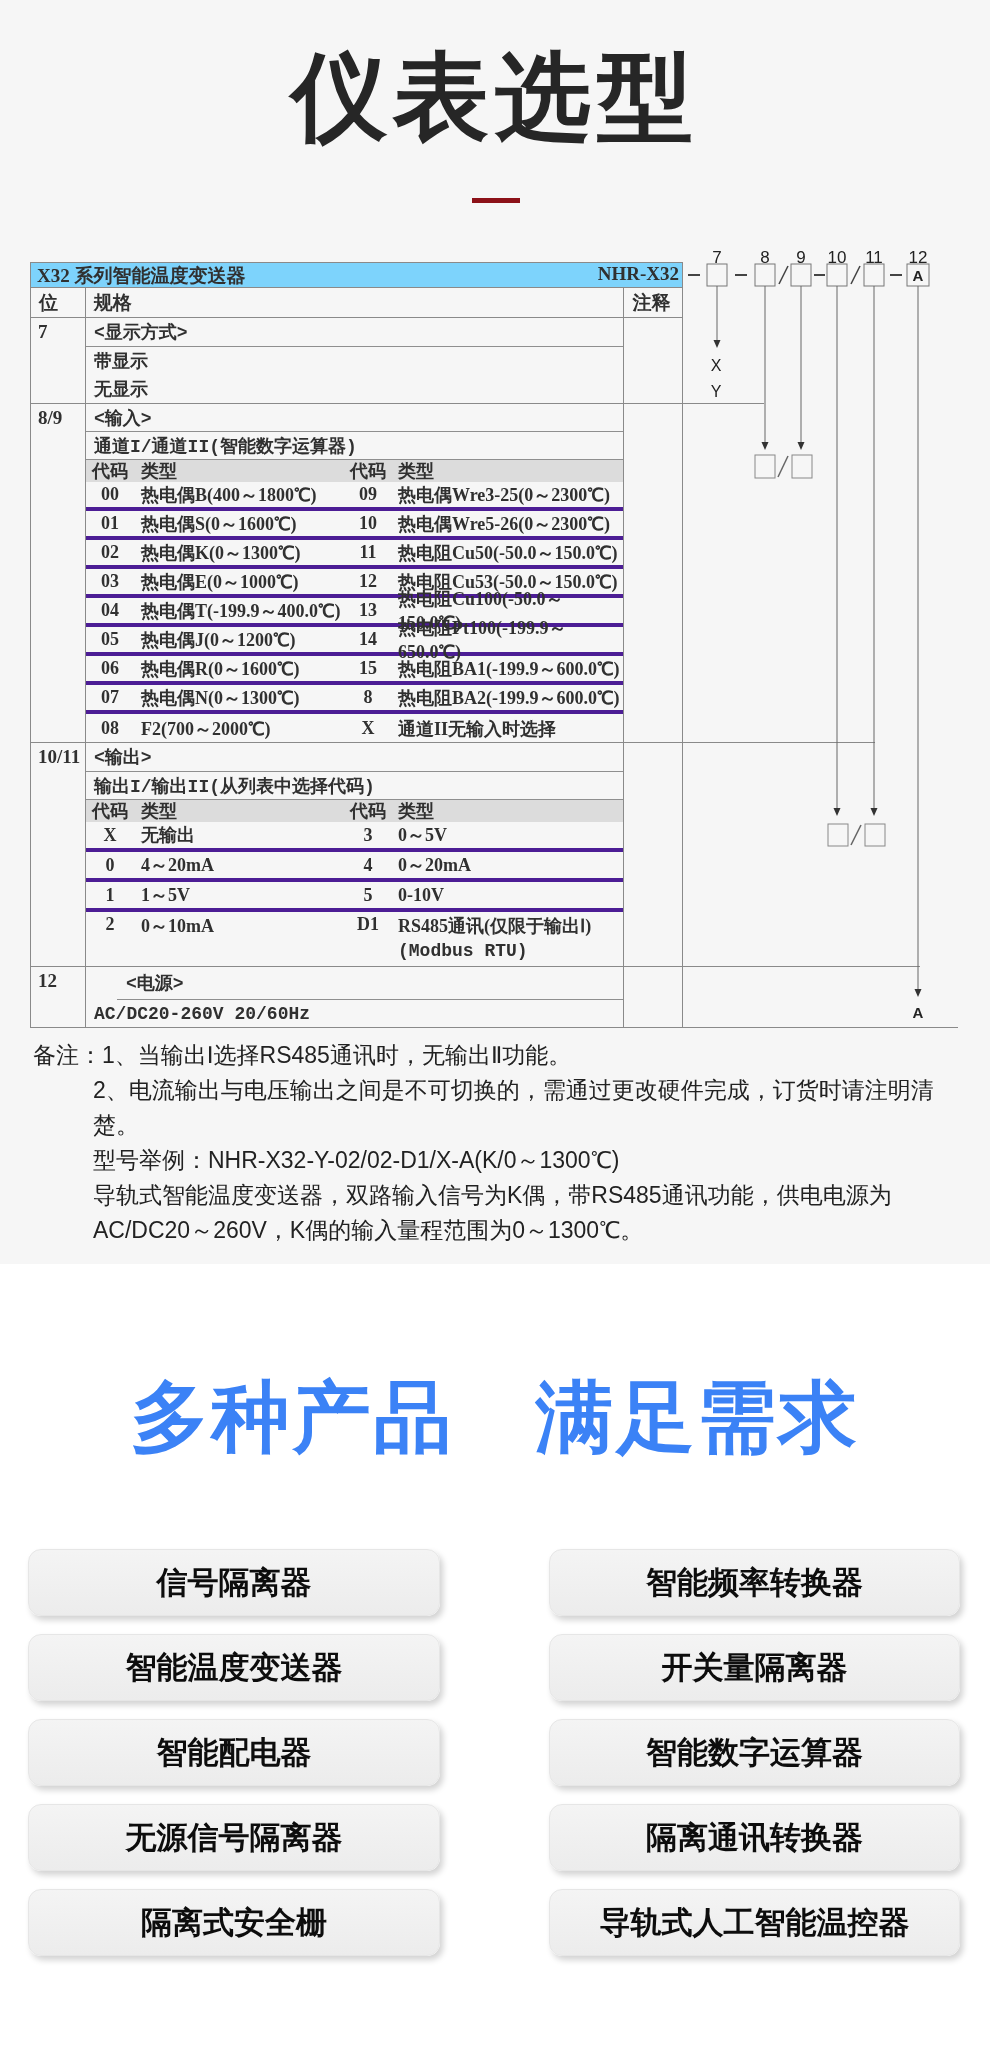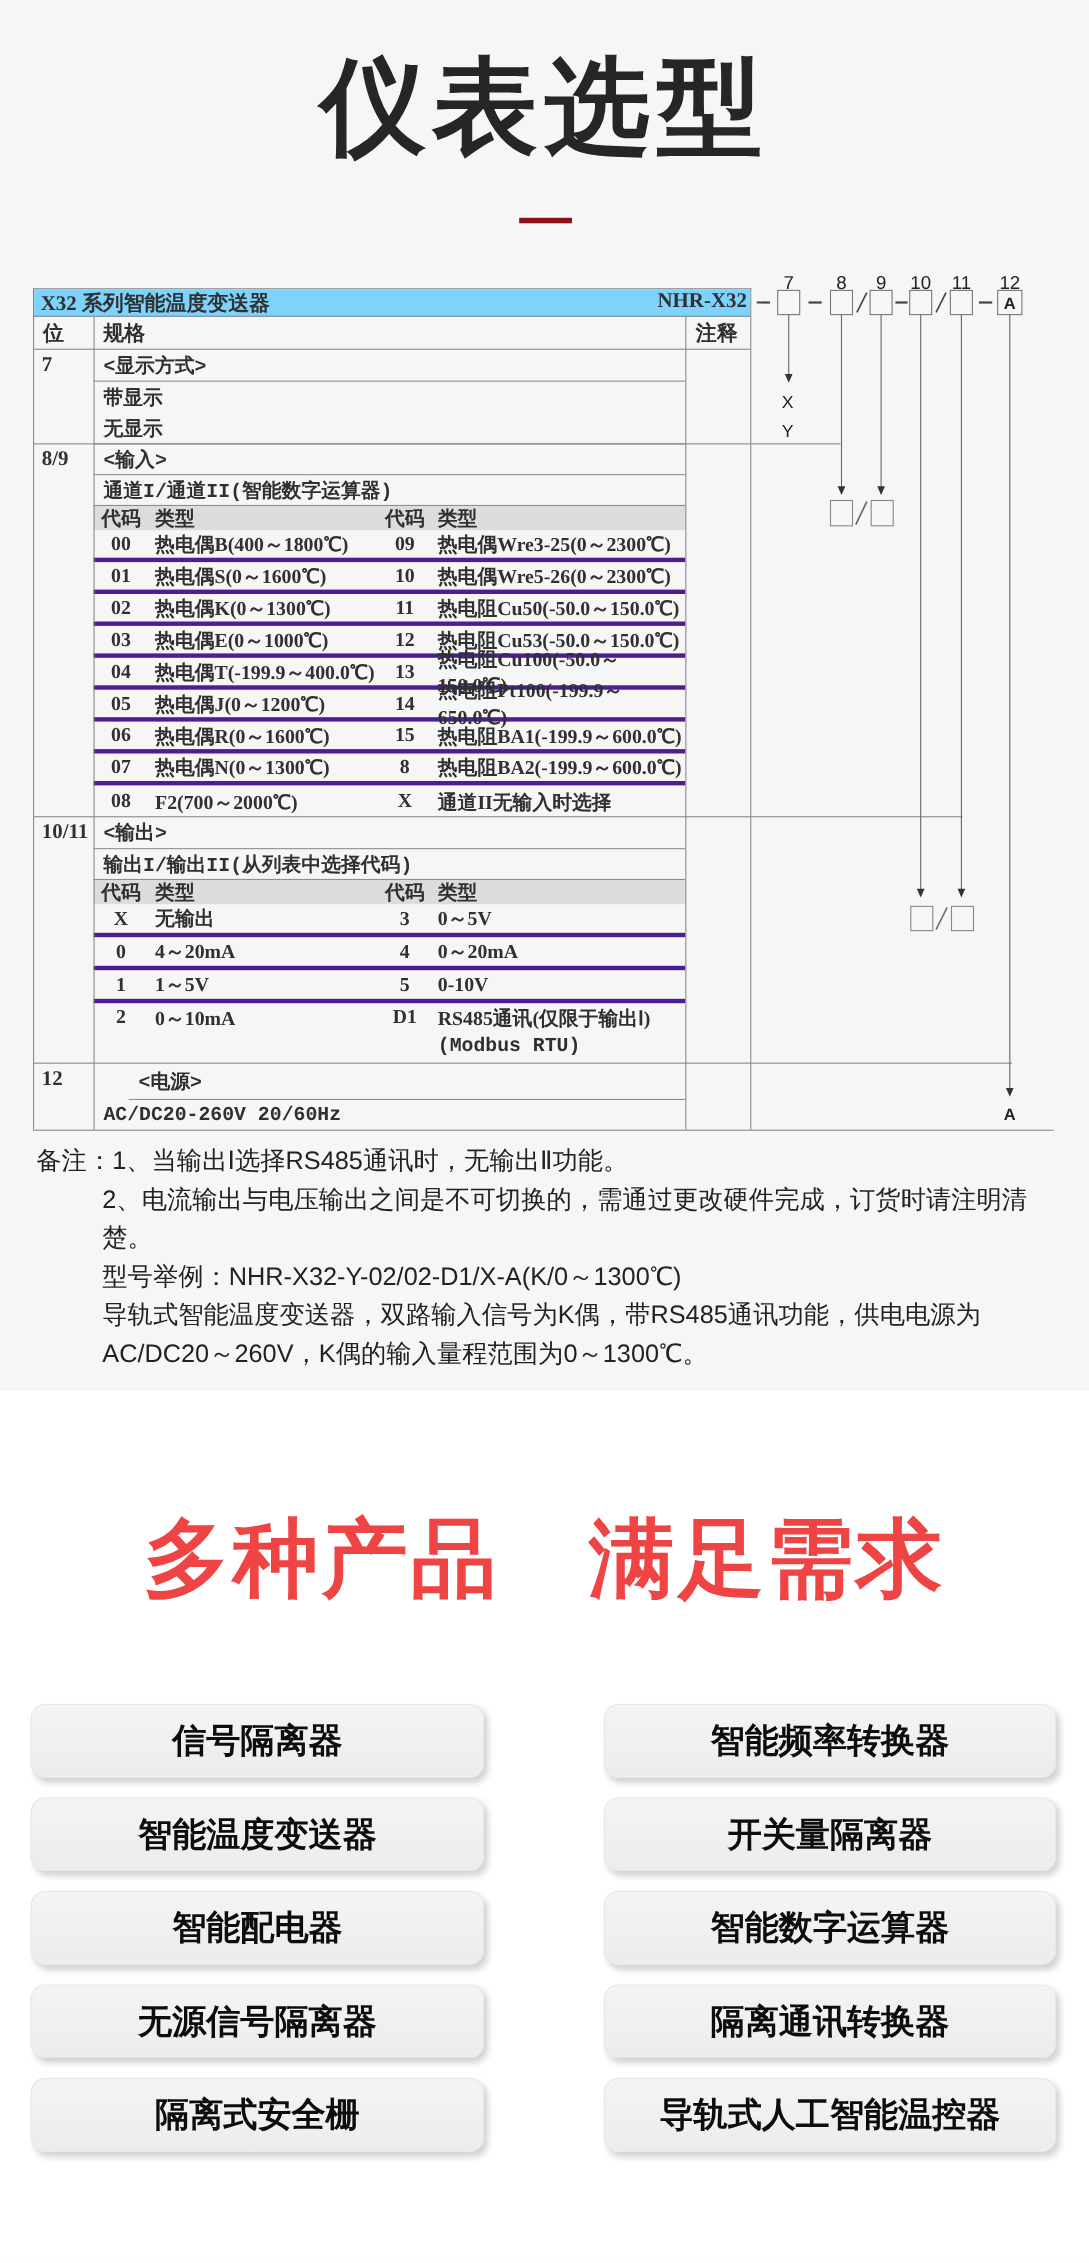--- a/index.html
+++ b/index.html
@@ -50,21 +50,21 @@
   .diagram { position:absolute; left:683px; top:185px; }
 
   
   .notes { position:absolute; left:33px; top:1038px; width:935px;
     font-size:23px; color:#222; line-height:35px; font-family:"Liberation Sans", sans-serif; }
   .note-line { display:block; }
   .note-cont { padding-left:60px; }
 
   
   .products-title { position:absolute; left:0; top:1366px; width:100%; text-align:center;
-    font-size:78px; font-weight:900; letter-spacing:3px; color:#ef4444; }
+    font-size:78px; font-weight:900; letter-spacing:3px; color:#3b82f6; }
   .products-grid { position:absolute; left:28px; top:1549px; width:932px;
     display:grid; grid-template-columns:412px 411px; column-gap:109px; row-gap:18px; }
   .product-btn { height:67px; border-radius:13px; border:1px solid #e6e6e6;
     background:linear-gradient(180deg,#f4f4f4 0%,#ececec 100%);
     box-shadow:3px 4px 6px rgba(0,0,0,0.18);
     display:flex; align-items:center; justify-content:center;
     font-size:31px; font-weight:bold; color:#0d0d0d; cursor:pointer; }
 </style>
 </head>
 <body>

